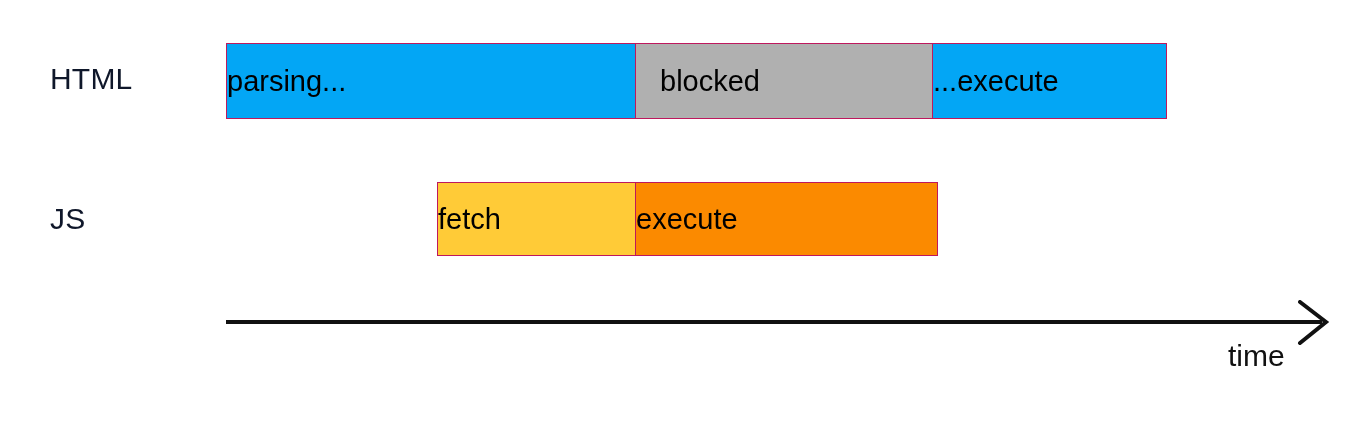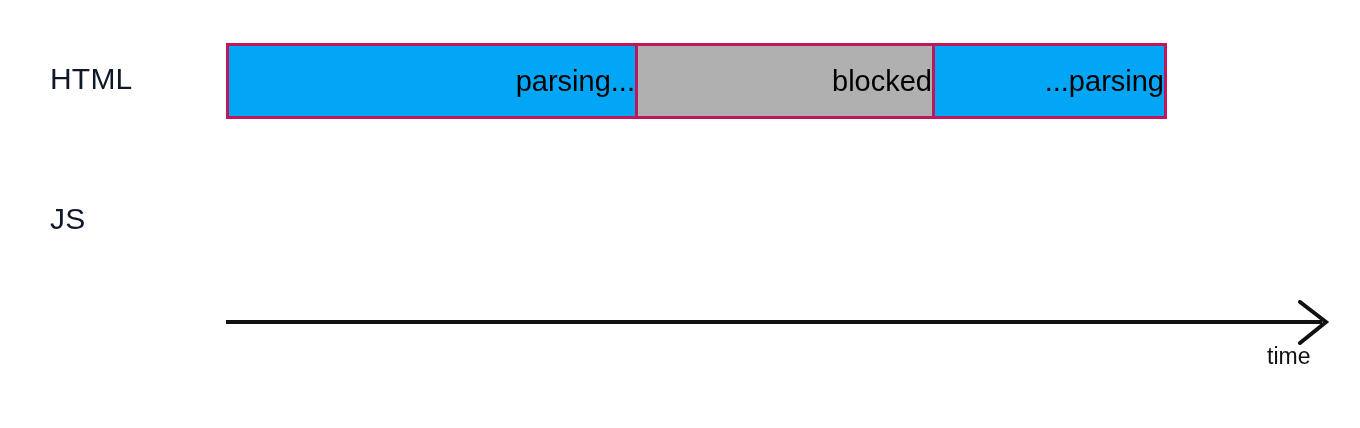--- a/index.html
+++ b/index.html
@@ -42,73 +42,81 @@
     display: flex;
     align-items: stretch;
   }
   #track-html { left: 226px; top: 43px;  height: 76px; }
   #track-js   { left: 437px; top: 182px; height: 74px; }
 
   
   .seg {
     position: relative;
     box-sizing: border-box;
-    border: 3px solid #be185d;
+    border: 1px solid #be185d;
     display: flex;
     align-items: center;
-    justify-content: flex-end;
+    justify-content: flex-start;
     font-size: 29px;
     line-height: 1;
     color: #000000;
     white-space: nowrap;
   }
   
   .seg + .seg { margin-left: -3px; }
 
   
   #time-axis {
     position: absolute;
     left: 226px;
     top: 300px;
     width: 1108px;
     height: 46px;
   }
   #time-axis svg { display: block; }
 
   #time-label {
     position: absolute;
-    left: 1267px;
+    left: 1228px;
     top: 341px;
-    font-size: 23px;
+    font-size: 30px;
     line-height: 30px;
     color: #111111;
     white-space: nowrap;
   }
 </style>
 </head>
 <body>
 
 <div class="canvas">
 
   <div class="row-label" id="label-html">HTML</div>
 
   <div class="track" id="track-html">
     <div class="seg" style="width:412px;background:#03a6f5;">
       <span>parsing...</span>
     </div>
-    <div class="seg" style="width:300px;background:#b0b0b0;">
+    <div class="seg" style="width:300px;background:#b0b0b0;padding-left:24px;">
       <span>blocked</span>
     </div>
     <div class="seg" style="width:235px;background:#03a6f5;">
-      <span>...parsing</span>
+      <span>...execute</span>
     </div>
   </div>
 
   <div class="row-label" id="label-js">JS</div>
 
+  <div class="track" id="track-js">
+    <div class="seg" style="width:201px;background:#ffcb37;">
+      <span>fetch</span>
+    </div>
+    <div class="seg" style="width:303px;background:#fb8a00;">
+      <span>execute</span>
+    </div>
+  </div>
 
   <div id="time-axis">
     <svg width="1108" height="46" viewBox="0 0 1108 46" xmlns="http://www.w3.org/2000/svg">
       <line x1="0" y1="22" x2="1096" y2="22" stroke="#111111" stroke-width="4" stroke-linecap="butt"></line>
       <polyline points="1074,2 1100,22 1074,43" fill="none" stroke="#111111" stroke-width="4" stroke-linecap="round" stroke-linejoin="miter"></polyline>
     </svg>
   </div>
 
   <div id="time-label">time</div>
 

